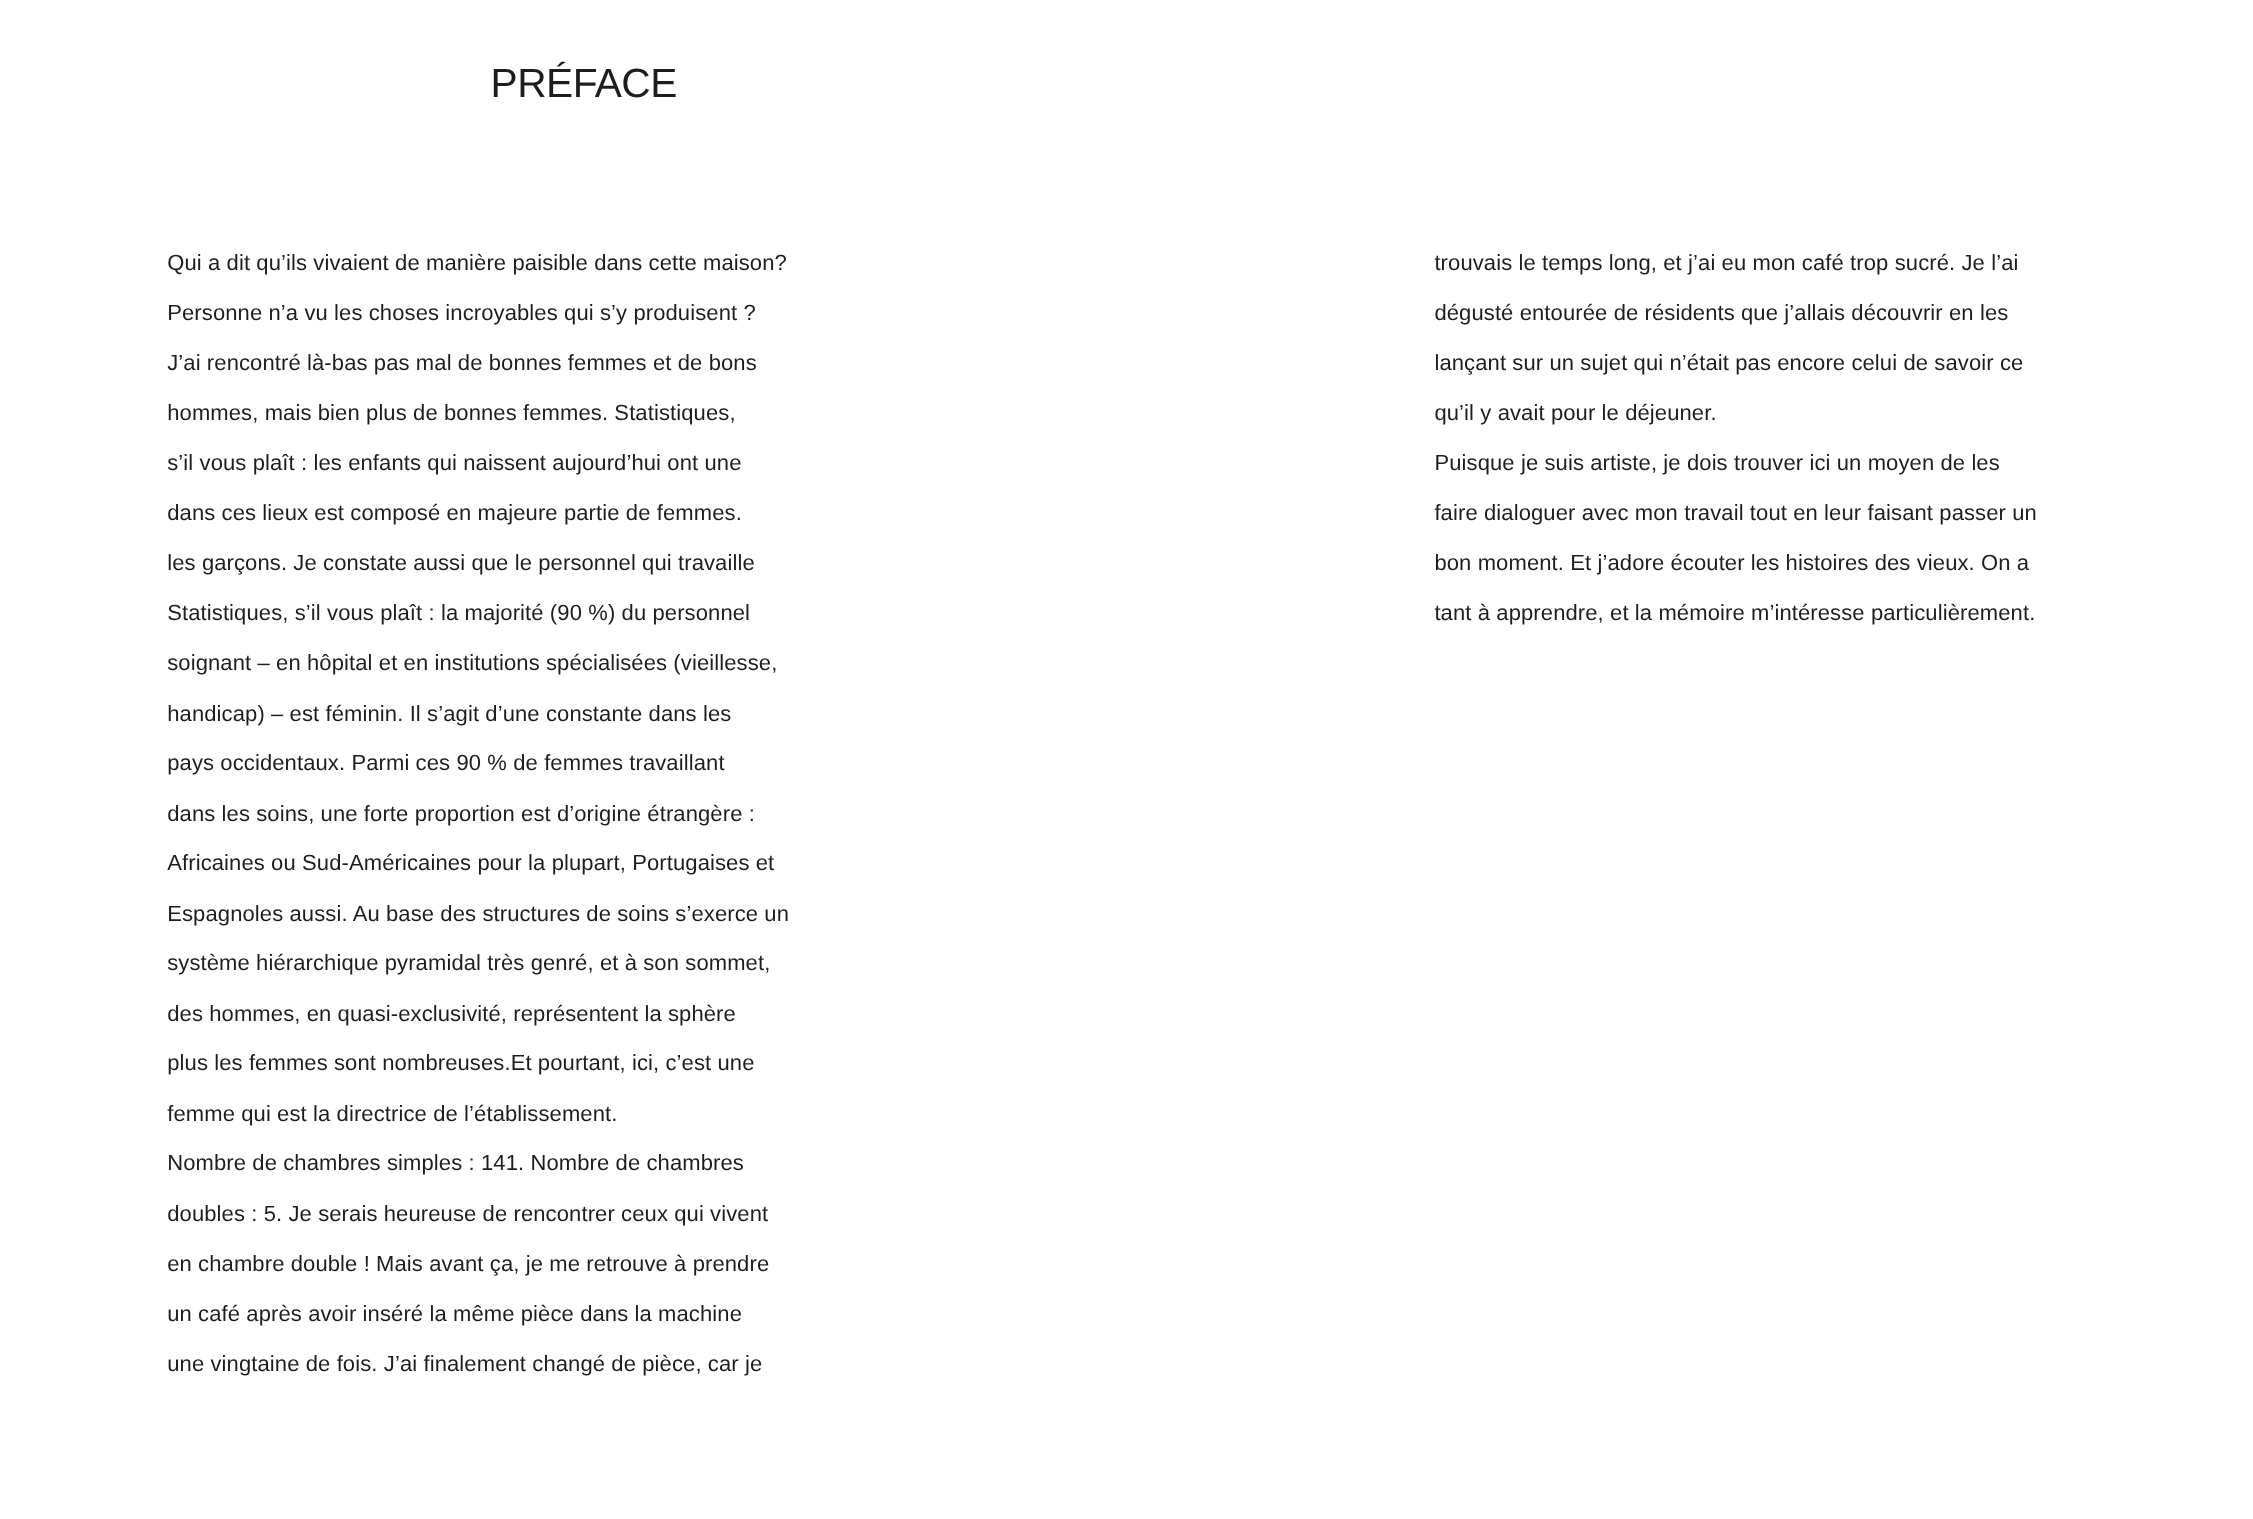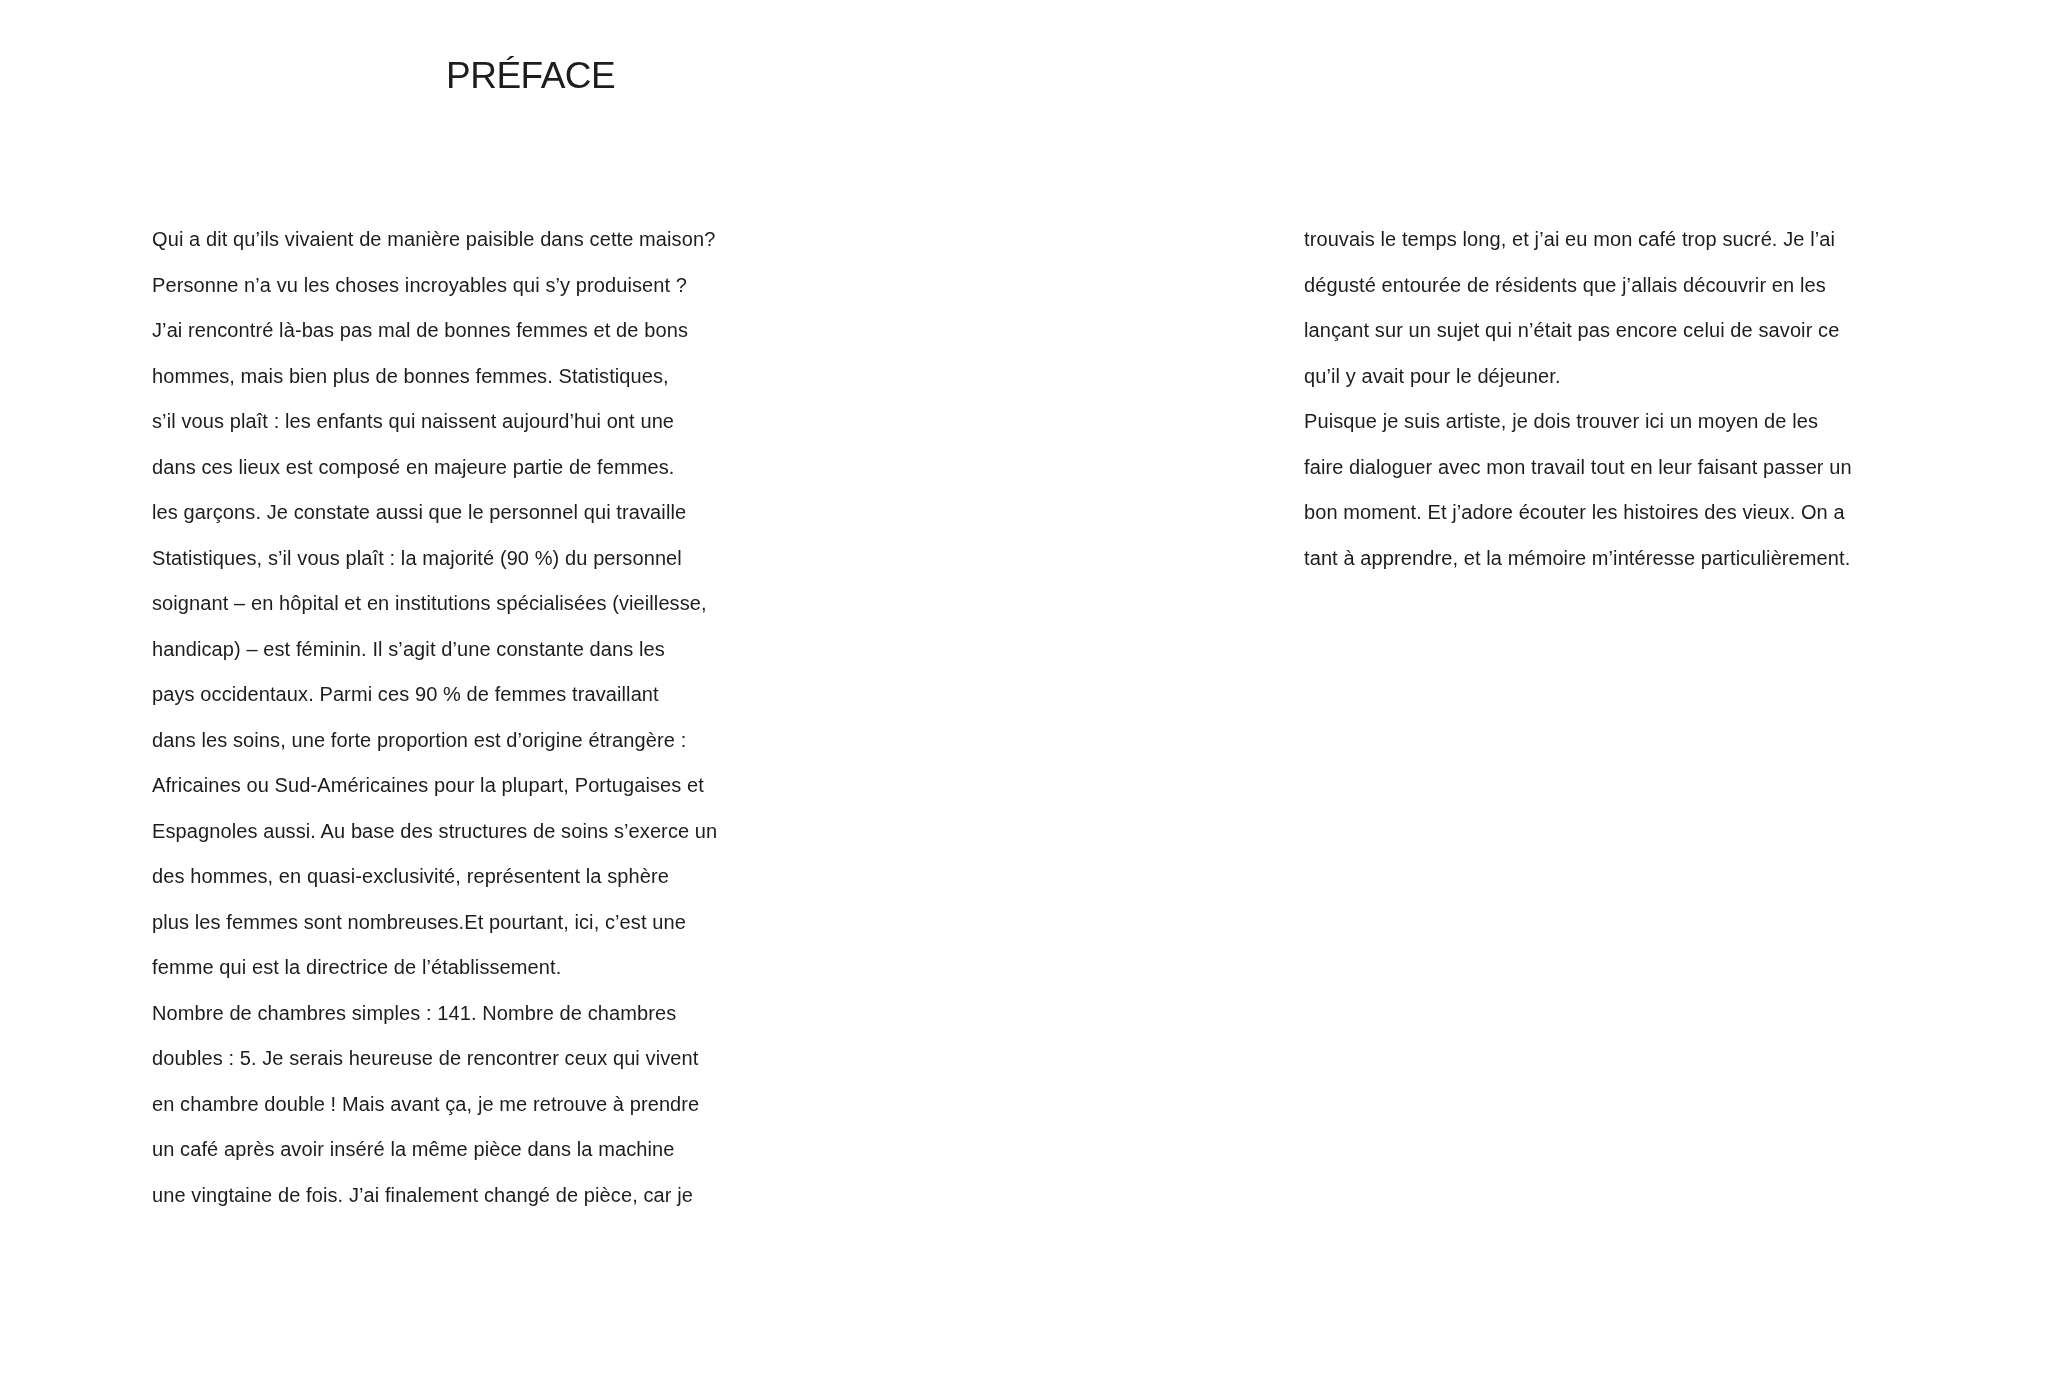--- a/index.html
+++ b/index.html
@@ -73,20 +73,21 @@
         <div class="line">s’il vous plaît : les enfants qui naissent aujourd’hui ont une</div>
         <div class="line">dans ces lieux est composé en majeure partie de femmes.</div>
         <div class="line">les garçons. Je constate aussi que le personnel qui travaille</div>
         <div class="line">Statistiques, s’il vous plaît : la majorité (90 %) du personnel</div>
         <div class="line">soignant – en hôpital et en institutions spécialisées (vieillesse,</div>
         <div class="line">handicap) – est féminin. Il s’agit d’une constante dans les</div>
         <div class="line">pays occidentaux. Parmi ces 90 % de femmes travaillant</div>
         <div class="line">dans les soins, une forte proportion est d’origine étrangère :</div>
         <div class="line">Africaines ou Sud-Américaines pour la plupart, Portugaises et</div>
         <div class="line">Espagnoles aussi. Au base des structures de soins s’exerce un</div>
+        <div class="line">système hiérarchique pyramidal très genré, et à son sommet,</div>
         <div class="line">des hommes, en quasi-exclusivité, représentent la sphère</div>
         <div class="line">plus les femmes sont nombreuses.Et pourtant, ici, c’est une</div>
         <div class="line">femme qui est la directrice de l’établissement.</div>
         <div class="line">Nombre de chambres simples : 141. Nombre de chambres</div>
         <div class="line">doubles : 5. Je serais heureuse de rencontrer ceux qui vivent</div>
         <div class="line">en chambre double ! Mais avant ça, je me retrouve à prendre</div>
         <div class="line">un café après avoir inséré la même pièce dans la machine</div>
         <div class="line">une vingtaine de fois. J’ai finalement changé de pièce, car je</div>
       </div>
   </div>

